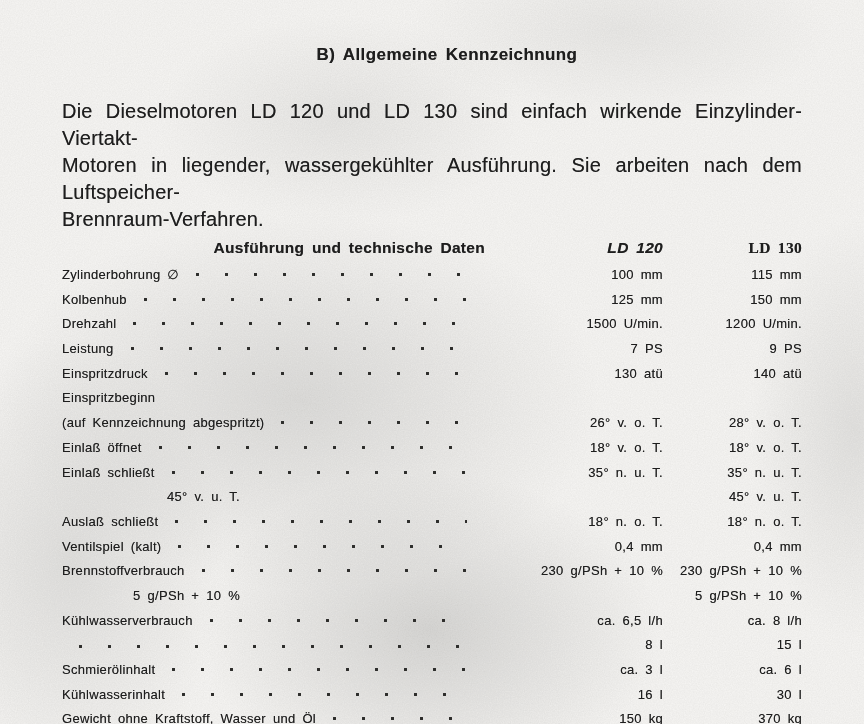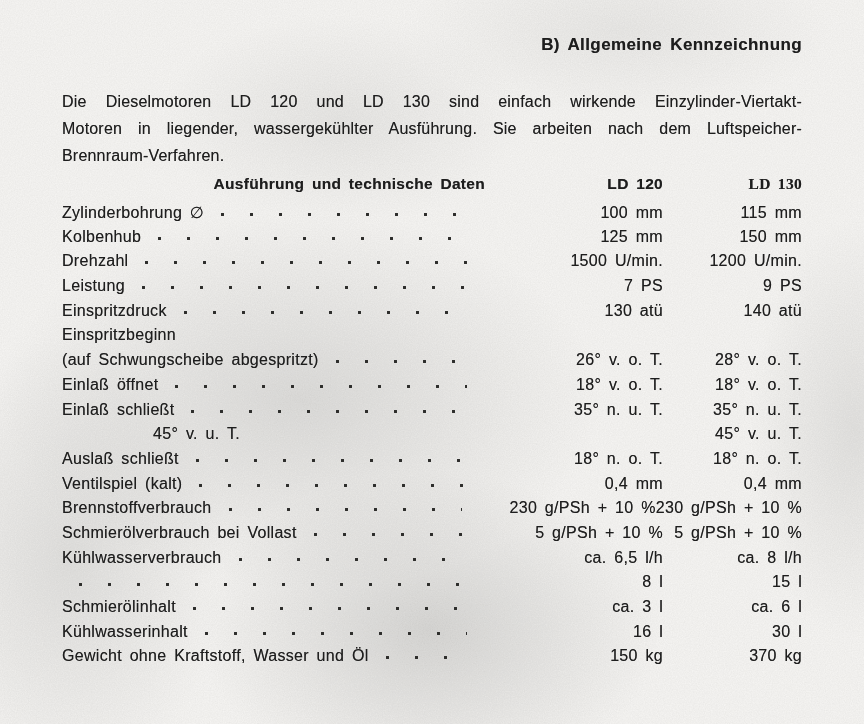--- a/index.html
+++ b/index.html
@@ -34,57 +34,57 @@
     opacity: 0.5;
     mix-blend-mode: multiply;
     pointer-events: none;
   }
   .content {
     position: relative;
     padding: 34px 62px 0 62px;
     text-shadow: 0 0 0.5px rgba(20,20,20,0.55);
   }
   .title {
-    margin: 0;
+    margin: 10px;
     font-size: 17px;
     font-weight: bold;
     letter-spacing: 0.4px;
     word-spacing: 3px;
-    text-align: right;
+    text-align: center;
     text-indent: 30px;
     line-height: 22px;
   }
   .intro {
     margin-top: 32px;
     width: 740px;
-    font-size: 16px;
+    font-size: 20px;
     line-height: 27px;
     letter-spacing: 0.2px;
   }
   .intro-line { text-align: justify; text-align-last: justify; }
   .intro-line:last-child { text-align-last: left; }
   .spec-table { margin-top: 6px; text-align: right; }
   .spec-header {
     display: flex;
     align-items: baseline;
     height: 24px;
     margin-bottom: 4px;
     font-size: 15.5px;
     font-weight: bold;
     letter-spacing: 0.3px;
     word-spacing: 3px;
   }
   .spec-header .h-label { width: 423px; }
-  .spec-header .h-v1 { width: 178px; }
+  .spec-header .h-v1 { width: 178px; font-style: italic; }
   .spec-header .h-v2 { flex: 1; font-family: Liberation Serif, serif; }
   .spec-row {
     display: flex;
     align-items: baseline;
     height: 24.7px;
-    font-size: 16px;
+    font-size: 13px;
     letter-spacing: 0.3px;
     word-spacing: 3px;
   }
   .label-cell { display: flex; width: 423px; align-items: baseline; }
   .label { white-space: nowrap; }
   .leader {
     flex: 1;
     height: 5px;
     align-self: flex-end;
     margin: 0 18px 5px 16px;
@@ -167,21 +167,21 @@
     <div class="label-cell">
       <span class="label">Einspritzbeginn</span>
       <span class="leader" style="visibility: hidden;"></span>
     </div>
     <span class="v1"></span>
     <span class="v2"></span>
   </div>
 
   <div class="spec-row">
     <div class="label-cell">
-      <span class="label">(auf Schwungscheibe abgespritzt)</span>
+      <span class="label">(auf Kennzeichnung abgespritzt)</span>
       <span class="leader"></span>
     </div>
     <span class="v1">26° v. o. T.</span>
     <span class="v2">28° v. o. T.</span>
   </div>
 
   <div class="spec-row">
     <div class="label-cell">
       <span class="label">Einlaß öffnet</span>
       <span class="leader"></span>
@@ -225,24 +225,20 @@
   <div class="spec-row">
     <div class="label-cell">
       <span class="label">Brennstoffverbrauch</span>
       <span class="leader"></span>
     </div>
     <span class="v1">230 g/PSh + 10 %</span>
     <span class="v2">230 g/PSh + 10 %</span>
   </div>
 
   <div class="spec-row">
-    <div class="label-cell">
-      <span class="label">Schmierölverbrauch bei Vollast</span>
-      <span class="leader"></span>
-    </div>
     <span class="v1">5 g/PSh + 10 %</span>
     <span class="v2">5 g/PSh + 10 %</span>
   </div>
 
   <div class="spec-row">
     <div class="label-cell">
       <span class="label">Kühlwasserverbrauch</span>
       <span class="leader"></span>
     </div>
     <span class="v1">ca. 6,5 l/h</span>

